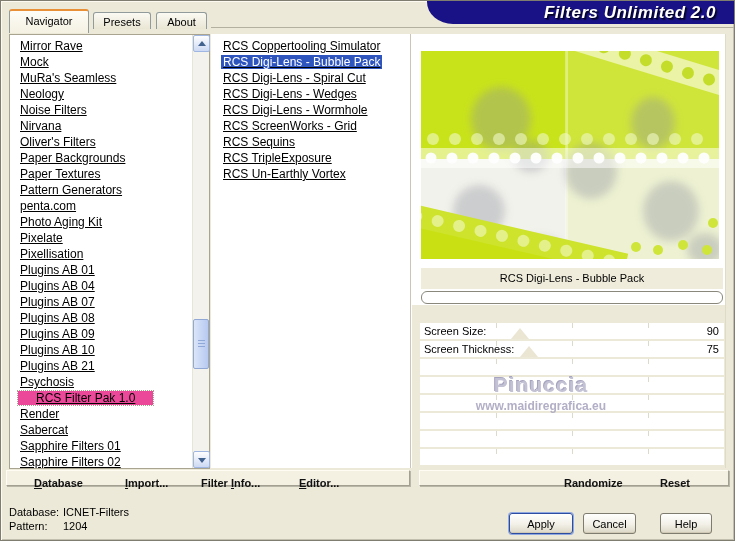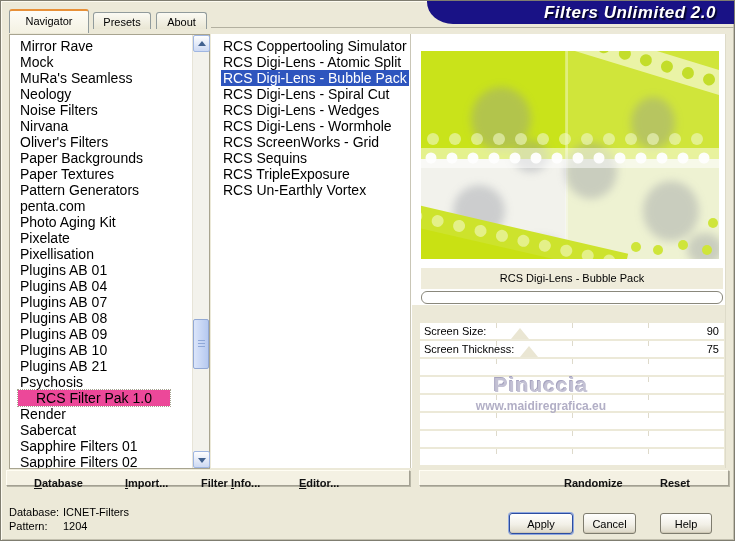--- a/index.html
+++ b/index.html
@@ -25,21 +25,21 @@
   .tab.t-presets{left:92px;width:58px;}
   .tab.t-about{left:155px;width:51px;}
 
   
   .mid-panel{left:210px;top:33px;width:514px;height:434px;background:#fff;}
   .divider{left:409px;top:33px;width:1px;height:434px;background:#c9c6b6;}
   .right-scrollstrip{left:724px;top:33px;width:8px;height:434px;background:#ece9d8;border-left:1px solid #dedbc9;}
 
   .cat-box{left:8px;top:33px;width:201px;height:435px;background:#fff;border:1px solid #a8a490;
            padding:3px 0 0 10px;overflow:hidden;}
-  .lrow{height:16px;line-height:16px;font-size:14px;color:#000;white-space:nowrap;}
+  .lrow{height:16px;line-height:16px;font-size:12px;color:#000;white-space:nowrap;text-decoration:underline;}
   .cat-sel{background:#ec4899;outline:1px dotted #a5a28f;padding:0 18px;margin-left:-2px;}
 
   .fil-box{left:214px;top:33px;width:194px;height:434px;background:#fff;padding:4px 0 0 8px;overflow:hidden;}
   .fil-sel{background:#2e55be;color:#fff;padding:0 2px;margin-left:-2px;}
 
   
   .sb{left:191px;top:34px;width:17px;height:433px;background:#f3f2ec;border-left:1px solid #e7e4d8;}
   .sb-btn{position:absolute;left:0;width:17px;height:17px;background:linear-gradient(#fefefe,#cdd9f3);
           border:1px solid #9fb6e2;border-radius:2px;}
   .sb-btn .tri{position:absolute;left:4px;width:0;height:0;border-left:4px solid transparent;border-right:4px solid transparent;}
@@ -139,21 +139,20 @@
     <div class="sb-thumb">
         <div class="sb-grip"></div>
       </div>
     <div class="sb-btn" style="bottom:0;">
         <div class="tri tri-down"></div>
       </div>
   </div>
 
   <div class="abs fil-box">
       <div class="lrow"><span>RCS Coppertooling Simulator</span></div>
-      <div class="lrow"><span>RCS Digi-Lens - Atomic Split</span></div>
       <div class="lrow"><span class="fil-sel">RCS Digi-Lens - Bubble Pack</span></div>
       <div class="lrow"><span>RCS Digi-Lens - Spiral Cut</span></div>
       <div class="lrow"><span>RCS Digi-Lens - Wedges</span></div>
       <div class="lrow"><span>RCS Digi-Lens - Wormhole</span></div>
       <div class="lrow"><span>RCS ScreenWorks - Grid</span></div>
       <div class="lrow"><span>RCS Sequins</span></div>
       <div class="lrow"><span>RCS TripleExposure</span></div>
       <div class="lrow"><span>RCS Un-Earthly Vortex</span></div>
     </div>
 

